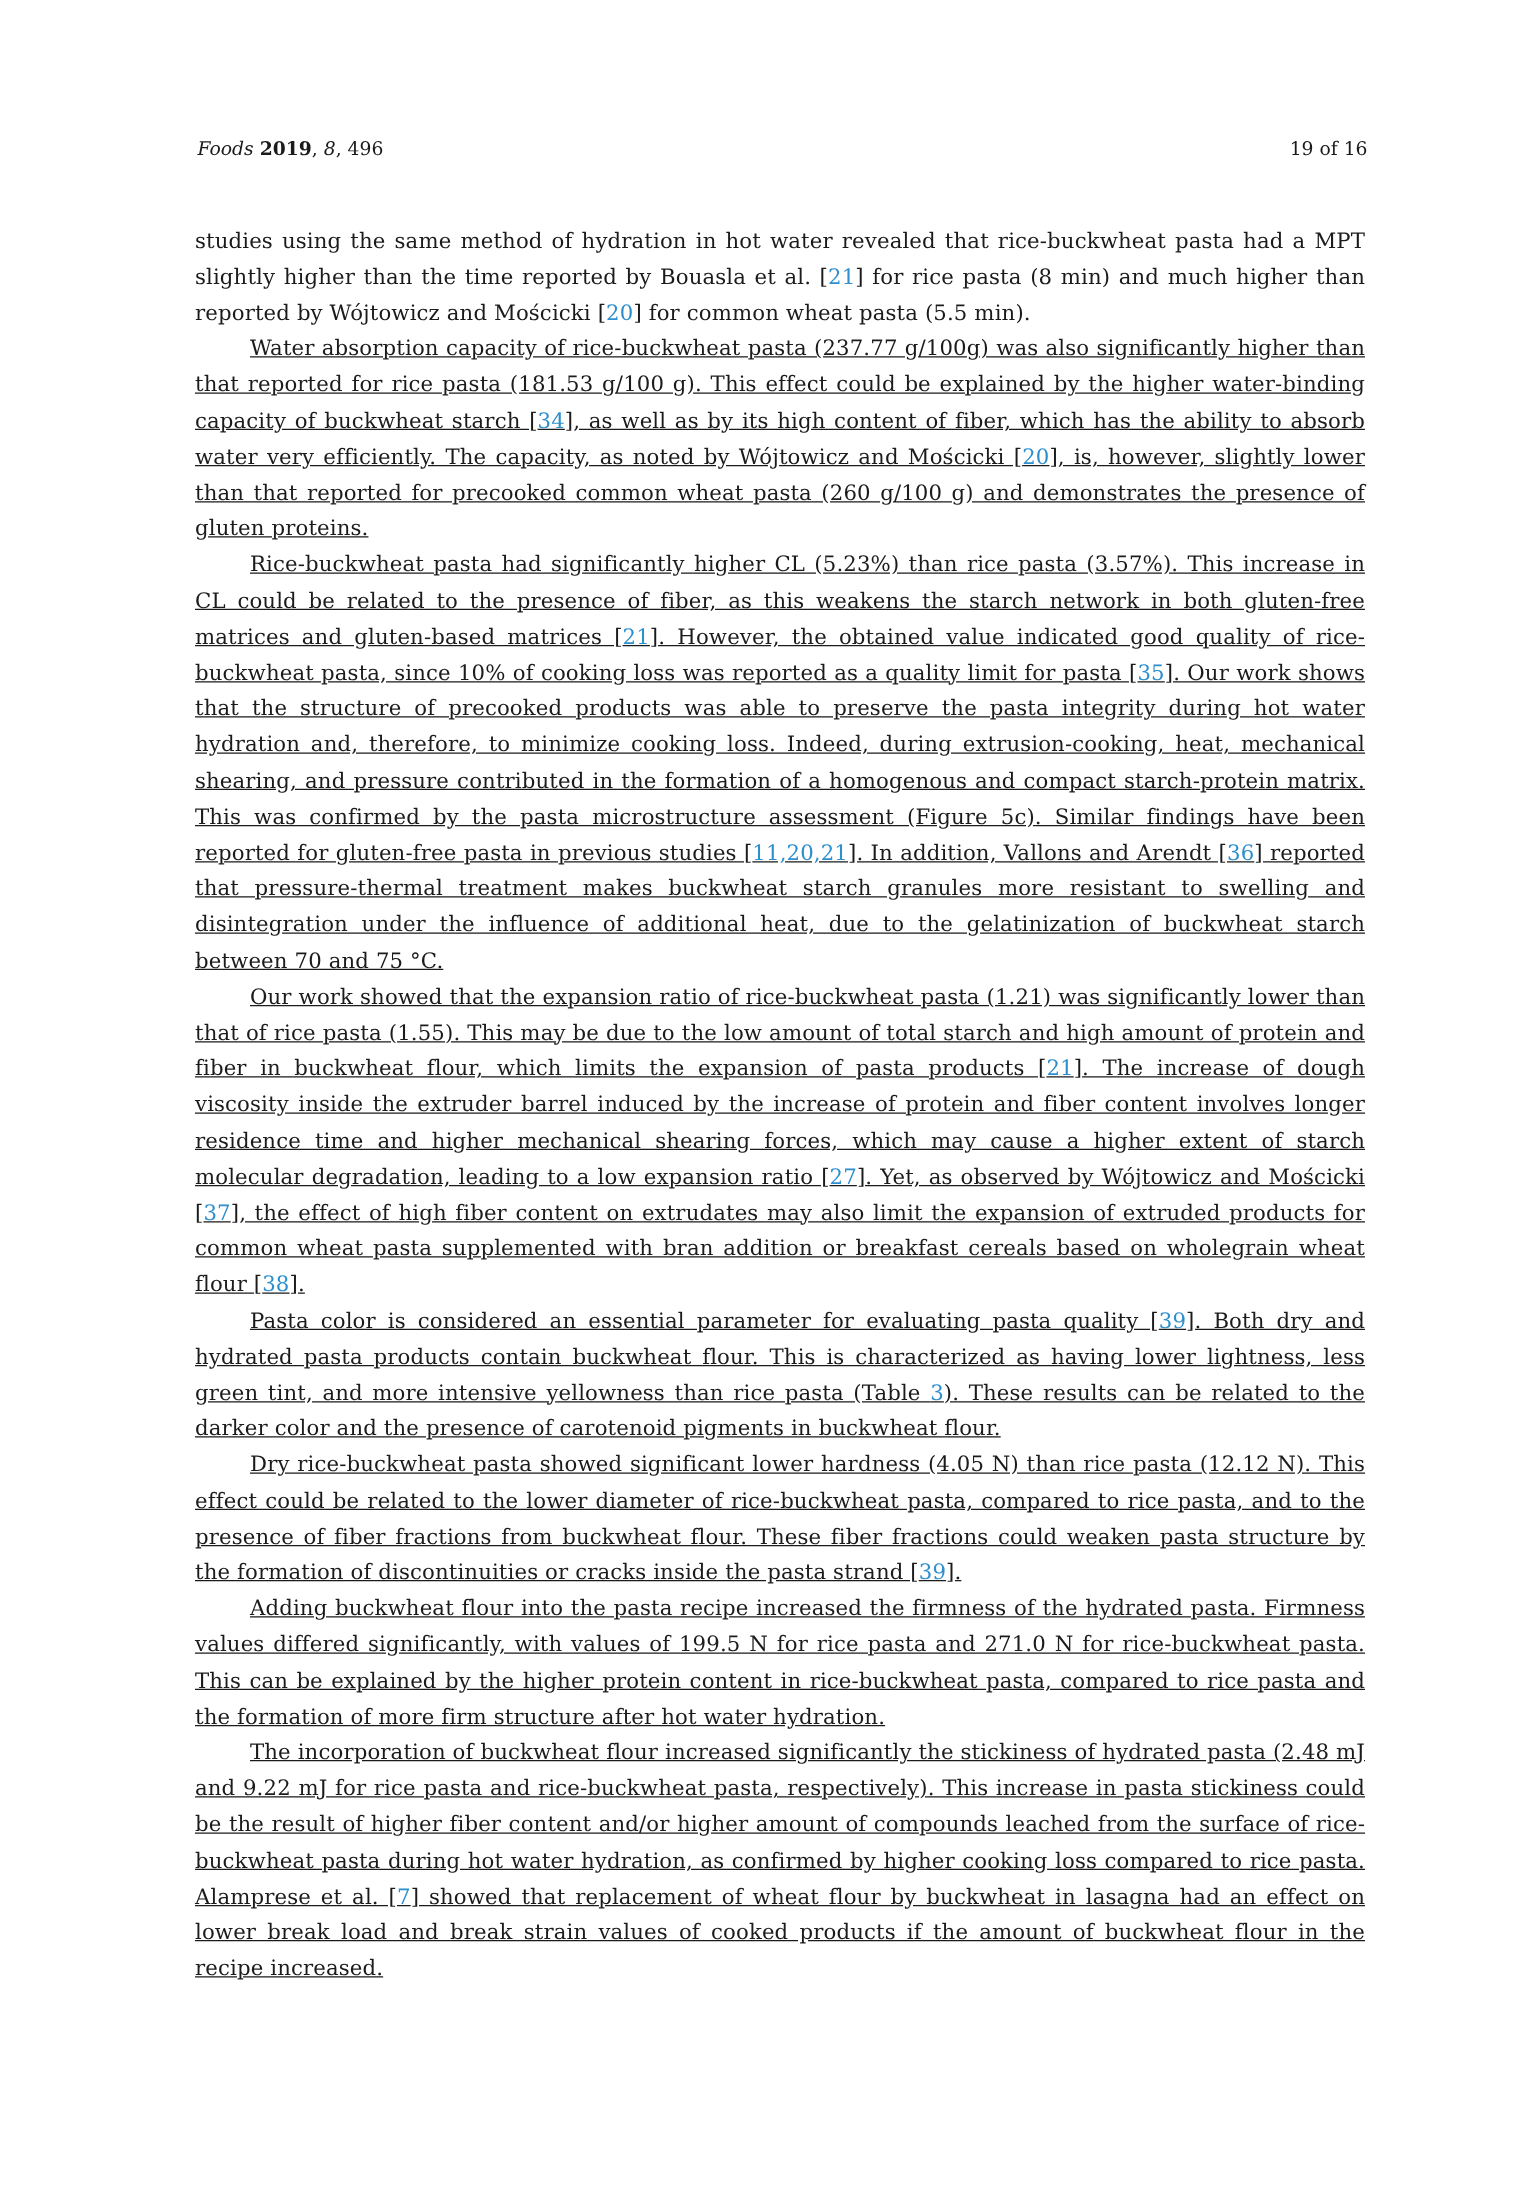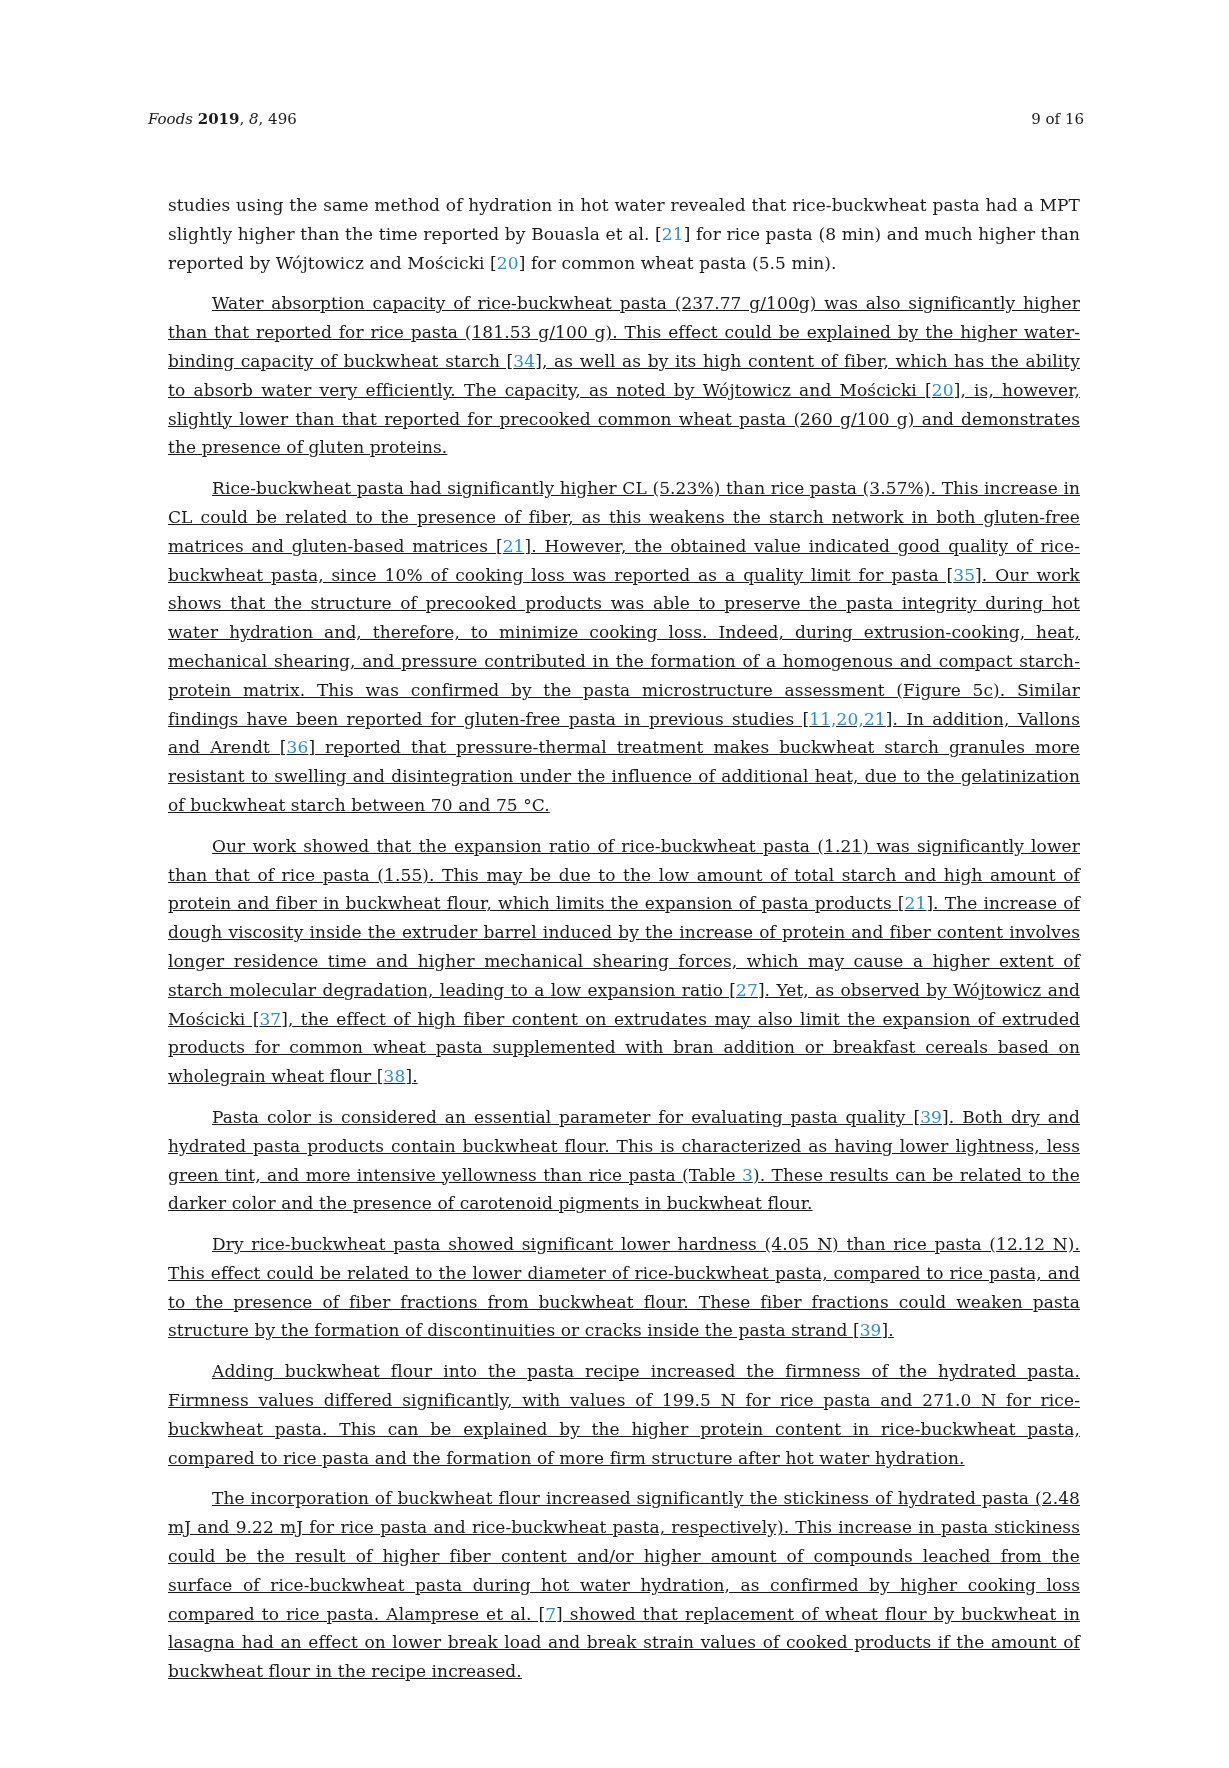--- a/index.html
+++ b/index.html
@@ -12,21 +12,21 @@
     width: 1229px;
     height: 1768px;
     background: #ffffff;
     font-family: "DejaVu Serif", serif;
     color: var(--text-color, #1b1b1b);
     overflow: hidden;
     margin: 0 auto;
   }
   .header {
     position: absolute;
-    left: 148px;
+    left: 158px;
     top: 110px;
     width: 936px;
     display: flex;
     justify-content: space-between;
     align-items: baseline;
     font-size: 15px;
     line-height: 19px;
   }
   .header .italic { font-style: italic; }
   .header .bold   { font-weight: bold; }
@@ -34,36 +34,36 @@
     position: absolute;
     left: 156px;
     top: 179px;
     width: 936px;
     font-size: 17px;
     line-height: 28.8px;
     text-align: justify;
     letter-spacing: 0.1px;
   }
   .body p {
-    margin: 12px;
+    margin: 0;
     padding: 0;
   }
   .body p.indent { text-indent: 44px; text-decoration: underline; }
   .cite {
     color: var(--link-color, #2d8fce);
     cursor: pointer;
   }
 </style>
 </head>
 <body>
 
 <div class="page" style="--text-color: #1b1b1b; --link-color: #2d8fce; background: rgb(255, 255, 255);">
   <div class="header">
     <div class="header-left"><span class="italic">Foods </span><span class="bold">2019</span>, <span class="italic">8</span>, 496</div>
-    <div class="header-right">9 of 16</div>
+    <div class="header-right">19 of 16</div>
   </div>
   <div class="body">
       <p class="para">studies using the same method of hydration in hot water revealed that rice-buckwheat pasta had a MPT slightly higher than the time reported by Bouasla et al. [<span class="cite">21</span>] for rice pasta (8 min) and much higher than reported by Wójtowicz and Mościcki [<span class="cite">20</span>] for common wheat pasta (5.5 min).</p>
       <p class="para indent">Water absorption capacity of rice-buckwheat pasta (237.77 g/100g) was also significantly higher than that reported for rice pasta (181.53 g/100 g). This effect could be explained by the higher water-binding capacity of buckwheat starch [<span class="cite">34</span>], as well as by its high content of fiber, which has the ability to absorb water very efficiently. The capacity, as noted by Wójtowicz and Mościcki [<span class="cite">20</span>], is, however, slightly lower than that reported for precooked common wheat pasta (260 g/100 g) and demonstrates the presence of gluten proteins.</p>
       <p class="para indent">Rice-buckwheat pasta had significantly higher CL (5.23%) than rice pasta (3.57%). This increase in CL could be related to the presence of fiber, as this weakens the starch network in both gluten-free matrices and gluten-based matrices [<span class="cite">21</span>]. However, the obtained value indicated good quality of rice-buckwheat pasta, since 10% of cooking loss was reported as a quality limit for pasta [<span class="cite">35</span>]. Our work shows that the structure of precooked products was able to preserve the pasta integrity during hot water hydration and, therefore, to minimize cooking loss. Indeed, during extrusion-cooking, heat, mechanical shearing, and pressure contributed in the formation of a homogenous and compact starch-protein matrix. This was confirmed by the pasta microstructure assessment (Figure 5c). Similar findings have been reported for gluten-free pasta in previous studies [<span class="cite">11,20,21</span>]. In addition, Vallons and Arendt [<span class="cite">36</span>] reported that pressure-thermal treatment makes buckwheat starch granules more resistant to swelling and disintegration under the influence of additional heat, due to the gelatinization of buckwheat starch between 70 and 75 °C.</p>
       <p class="para indent">Our work showed that the expansion ratio of rice-buckwheat pasta (1.21) was significantly lower than that of rice pasta (1.55). This may be due to the low amount of total starch and high amount of protein and fiber in buckwheat flour, which limits the expansion of pasta products [<span class="cite">21</span>]. The increase of dough viscosity inside the extruder barrel induced by the increase of protein and fiber content involves longer residence time and higher mechanical shearing forces, which may cause a higher extent of starch molecular degradation, leading to a low expansion ratio [<span class="cite">27</span>]. Yet, as observed by Wójtowicz and Mościcki [<span class="cite">37</span>], the effect of high fiber content on extrudates may also limit the expansion of extruded products for common wheat pasta supplemented with bran addition or breakfast cereals based on wholegrain wheat flour [<span class="cite">38</span>].</p>
       <p class="para indent">Pasta color is considered an essential parameter for evaluating pasta quality [<span class="cite">39</span>]. Both dry and hydrated pasta products contain buckwheat flour. This is characterized as having lower lightness, less green tint, and more intensive yellowness than rice pasta (Table <span class="cite">3</span>). These results can be related to the darker color and the presence of carotenoid pigments in buckwheat flour.</p>
       <p class="para indent">Dry rice-buckwheat pasta showed significant lower hardness (4.05 N) than rice pasta (12.12 N). This effect could be related to the lower diameter of rice-buckwheat pasta, compared to rice pasta, and to the presence of fiber fractions from buckwheat flour. These fiber fractions could weaken pasta structure by the formation of discontinuities or cracks inside the pasta strand [<span class="cite">39</span>].</p>
       <p class="para indent">Adding buckwheat flour into the pasta recipe increased the firmness of the hydrated pasta. Firmness values differed significantly, with values of 199.5 N for rice pasta and 271.0 N for rice-buckwheat pasta. This can be explained by the higher protein content in rice-buckwheat pasta, compared to rice pasta and the formation of more firm structure after hot water hydration.</p>
       <p class="para indent">The incorporation of buckwheat flour increased significantly the stickiness of hydrated pasta (2.48 mJ and 9.22 mJ for rice pasta and rice-buckwheat pasta, respectively). This increase in pasta stickiness could be the result of higher fiber content and/or higher amount of compounds leached from the surface of rice-buckwheat pasta during hot water hydration, as confirmed by higher cooking loss compared to rice pasta. Alamprese et al. [<span class="cite">7</span>] showed that replacement of wheat flour by buckwheat in lasagna had an effect on lower break load and break strain values of cooked products if the amount of buckwheat flour in the recipe increased.</p>

